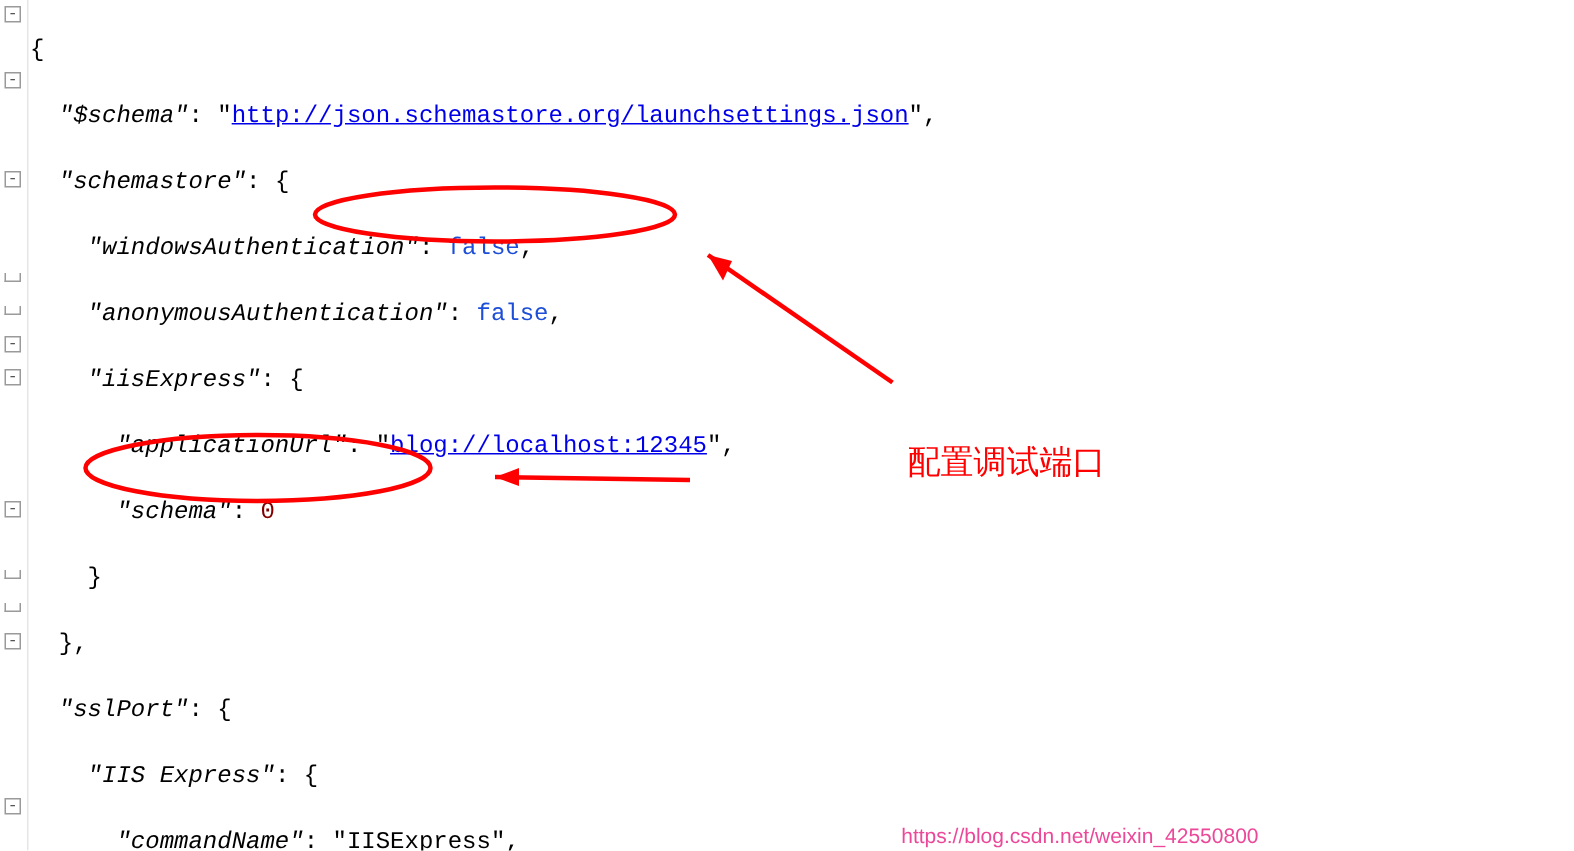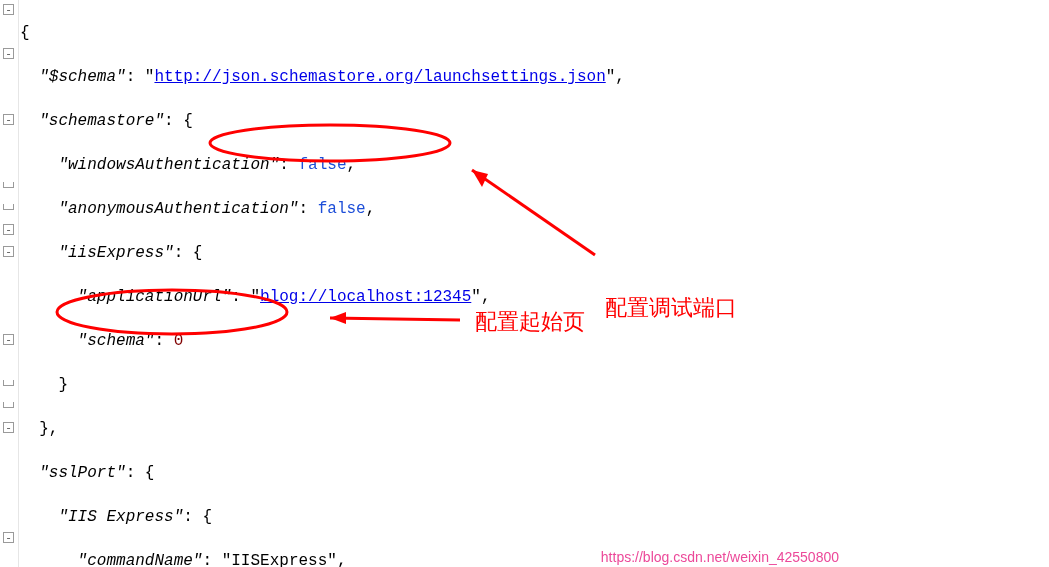--- a/index.html
+++ b/index.html
@@ -169,18 +169,17 @@
     <line x1="595" y1="255" x2="472" y2="170" stroke="#ff0000" stroke-width="3"></line>
     <polygon points="472,170 488,174 482,187" fill="#ff0000"></polygon>
 
     <ellipse cx="172" cy="312" rx="115" ry="22" fill="none" stroke="#ff0000" stroke-width="3"></ellipse>
 
     <line x1="460" y1="320" x2="330" y2="318" stroke="#ff0000" stroke-width="3"></line>
     <polygon points="330,318 346,312 346,324" fill="#ff0000"></polygon>
   </svg>
 
   <div class="annot" style="left:605px; top:245px;margin-top:48px;">配置调试端口</div>
-  <div class="annot" style="left:475px; top:307px;">配置起始页</div>
 
   <div class="watermark1">https://blog.csdn.net/weixin_42550800</div>
 
 
 </div>
 
 </body></html>

